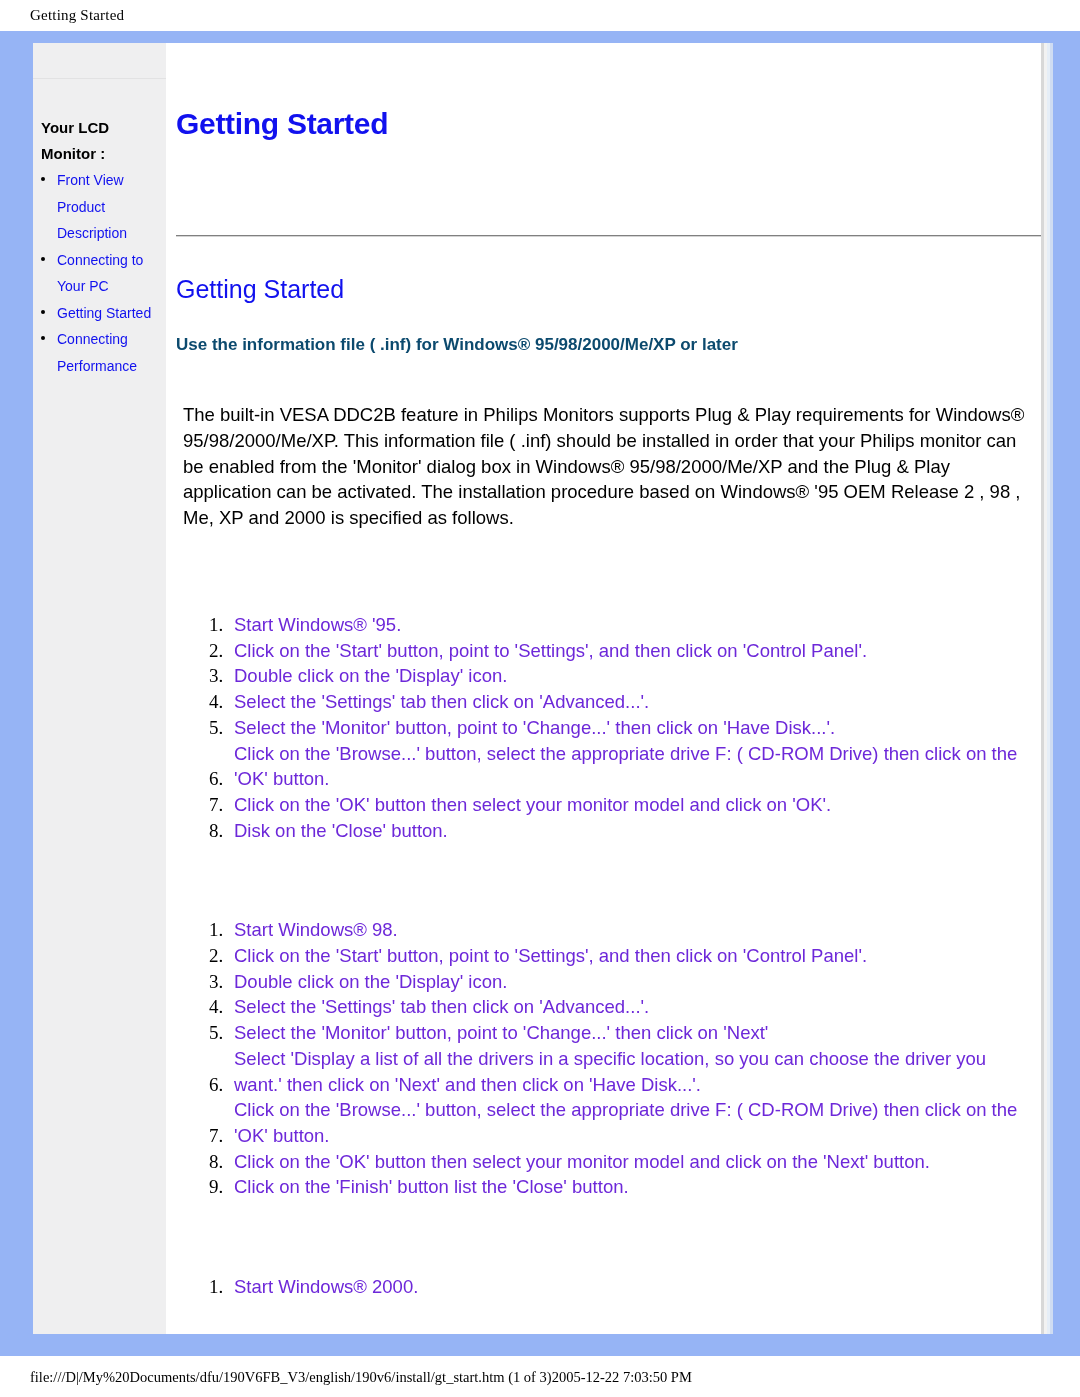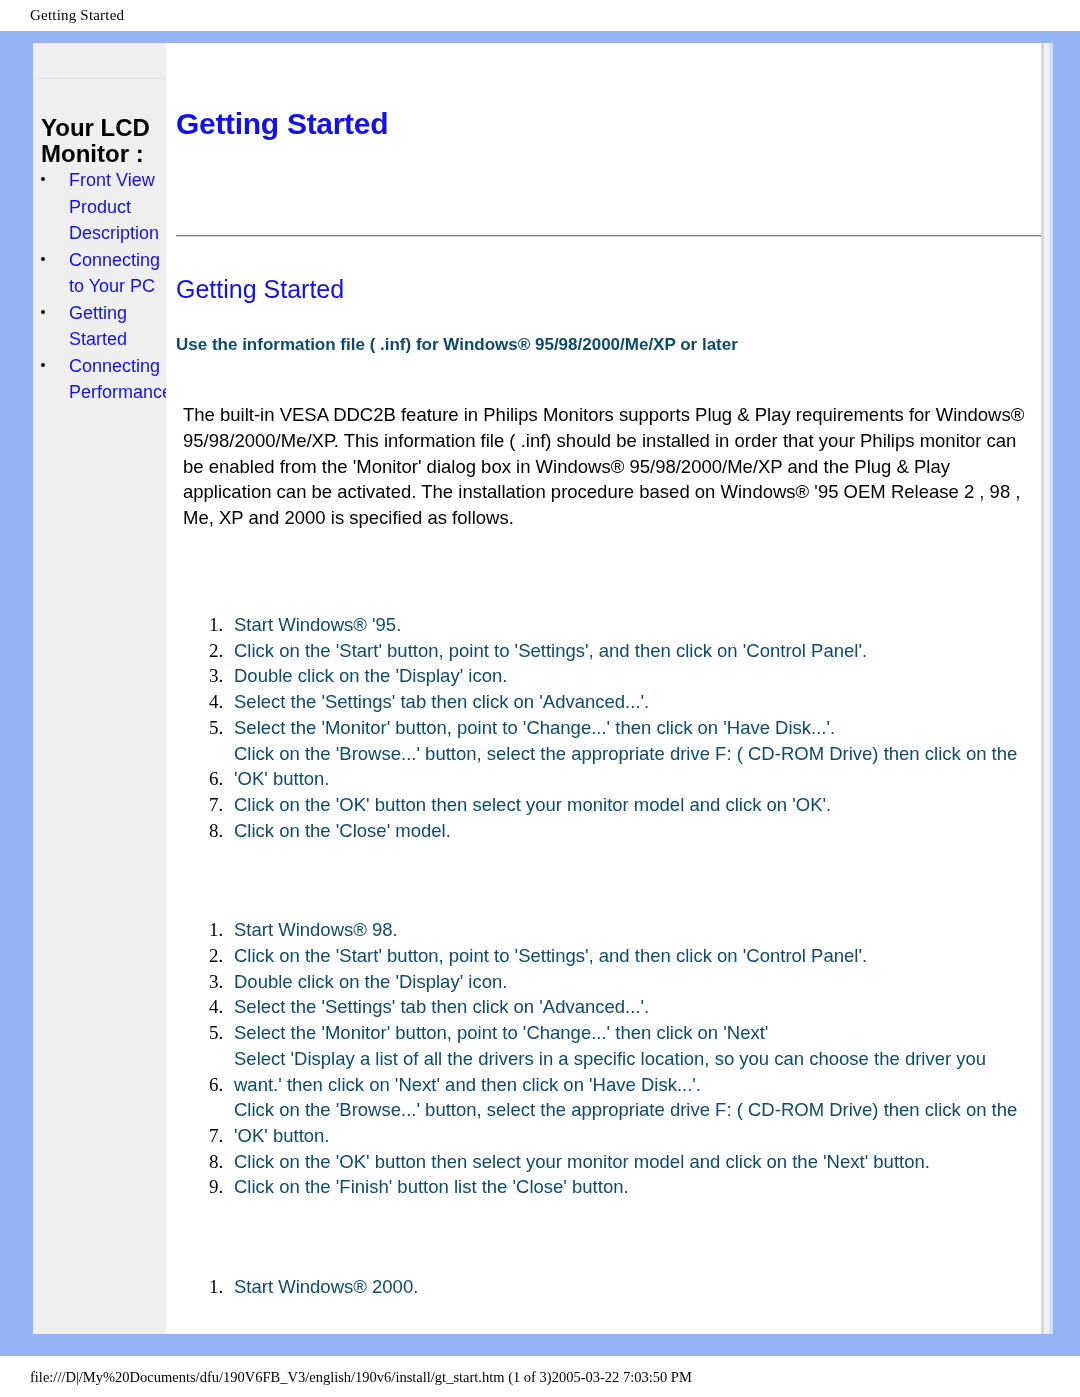--- a/index.html
+++ b/index.html
@@ -83,37 +83,37 @@
     height: 1px;
     background: #e2e2e3;
   }
   .sidebar-inner {
     position: absolute;
     left: 0px;
     top: 72px;
     width: 133px;
   }
   .sidebar-title {
-    font-size: 24px;
+    font-size: 15px;
     font-weight: bold;
     color: #000000;
     line-height: 26px;
     padding-left: 8px;
     padding-right: 4px;
   }
   .nav-list {
     margin: 0;
     padding: 0;
     list-style: none;
   }
   .nav-item {
     position: relative;
-    padding-left: 36px;
+    padding-left: 24px;
     padding-right: 2px;
-    font-size: 18px;
+    font-size: 14px;
     line-height: 26.5px;
     color: #1111ee;
     cursor: pointer;
   }
   .nav-item .bullet {
     position: absolute;
     left: 8px;
     top: 10px;
     width: 4px;
     height: 4px;
@@ -190,21 +190,21 @@
     font-size: 19px;
     color: #000000;
   }
   ol.steps > li {
     line-height: 25.7px;
     padding-left: 6px;
   }
   ol.steps > li > span.step-text {
     font-family: "Liberation Sans", sans-serif;
     font-size: 18.5px;
-    color: #0c4a6e;
+    color: #6d28d9;
     display: inline-block;
     text-indent: 0;
   }
 
   .spacer-sm { height: 26px; }
   .spacer-md { height: 38px; }
   .spacer-lg { height: 48px; }
 
   
   .scroll-strip {
@@ -272,21 +272,21 @@
 
       <div class="spacer-sm"></div>
       <ol class="steps">
         <li><span class="step-text">Start Windows® '95.</span></li>
         <li><span class="step-text">Click on the 'Start' button, point to 'Settings', and then click on 'Control Panel'.</span></li>
         <li><span class="step-text">Double click on the 'Display' icon.</span></li>
         <li><span class="step-text">Select the 'Settings' tab then click on 'Advanced...'.</span></li>
         <li><span class="step-text">Select the 'Monitor' button, point to 'Change...' then click on 'Have Disk...'.</span></li>
         <li><span class="step-text">Click on the 'Browse...' button, select the appropriate drive F: ( CD-ROM Drive) then click on the 'OK' button.</span></li>
         <li><span class="step-text">Click on the 'OK' button then select your monitor model and click on 'OK'.</span></li>
-        <li><span class="step-text">Click on the 'Close' model.</span></li>
+        <li><span class="step-text">Disk on the 'Close' button.</span></li>
       </ol>
 
       <div class="spacer-lg"></div>
 
       <div class="spacer-sm"></div>
       <ol class="steps">
         <li><span class="step-text">Start Windows® 98.</span></li>
         <li><span class="step-text">Click on the 'Start' button, point to 'Settings', and then click on 'Control Panel'.</span></li>
         <li><span class="step-text">Double click on the 'Display' icon.</span></li>
         <li><span class="step-text">Select the 'Settings' tab then click on 'Advanced...'.</span></li>
@@ -304,13 +304,13 @@
         <li><span class="step-text">Start Windows® 2000.</span></li>
 
       </ol>
 
     </div>
   </div>
 </div>
 
 <div class="scroll-strip"></div>
 
-<div class="print-footer">file:///D|/My%20Documents/dfu/190V6FB_V3/english/190v6/install/gt_start.htm (1 of 3)2005-03-22 7:03:50 PM</div>
+<div class="print-footer">file:///D|/My%20Documents/dfu/190V6FB_V3/english/190v6/install/gt_start.htm (1 of 3)2005-12-22 7:03:50 PM</div>
 
 </body></html>

